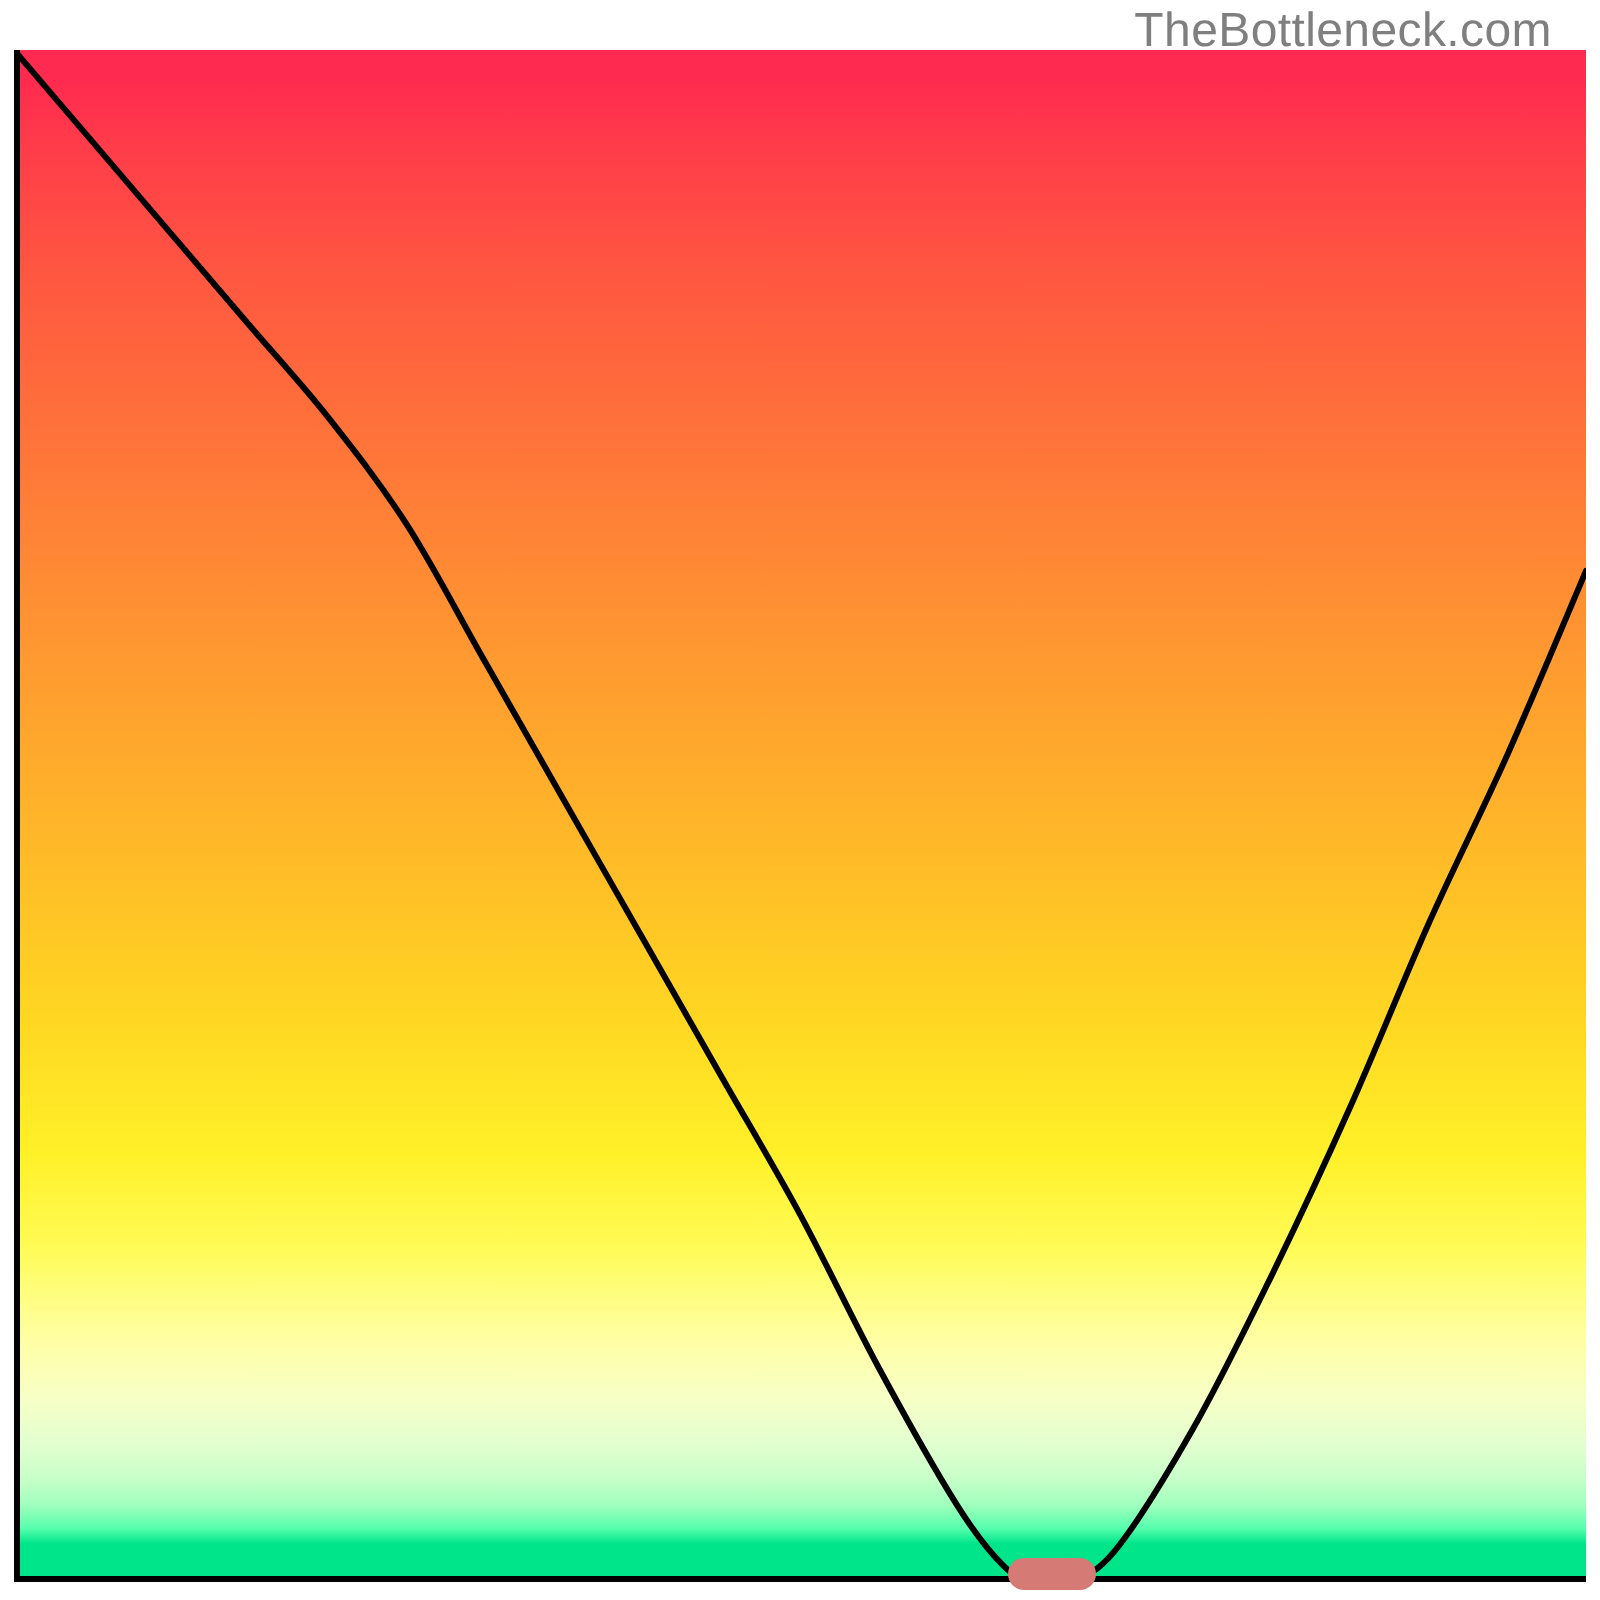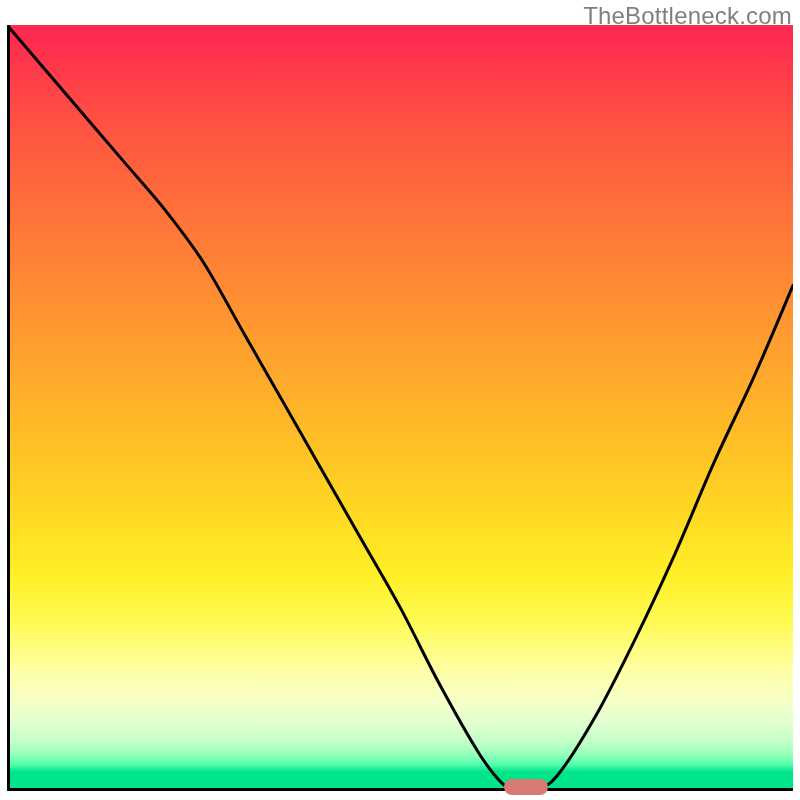--- a/index.html
+++ b/index.html
@@ -43,21 +43,21 @@
       #9fffbc 95%,
       #56ffad 96.5%,
       #00e58a 97.5%,
       #00e58a 100%
     );
   }
 
   .attribution {
     position: absolute;
     top: 2px;
-    right: 8px;
+    right: 24px;
     font-size: 24px;
     font-weight: 500;
     color: #7f7f7f;
     letter-spacing: 0.2px;
   }
 
   svg.curve {
     position: absolute;
     left: 7px;
     top: 25px;

